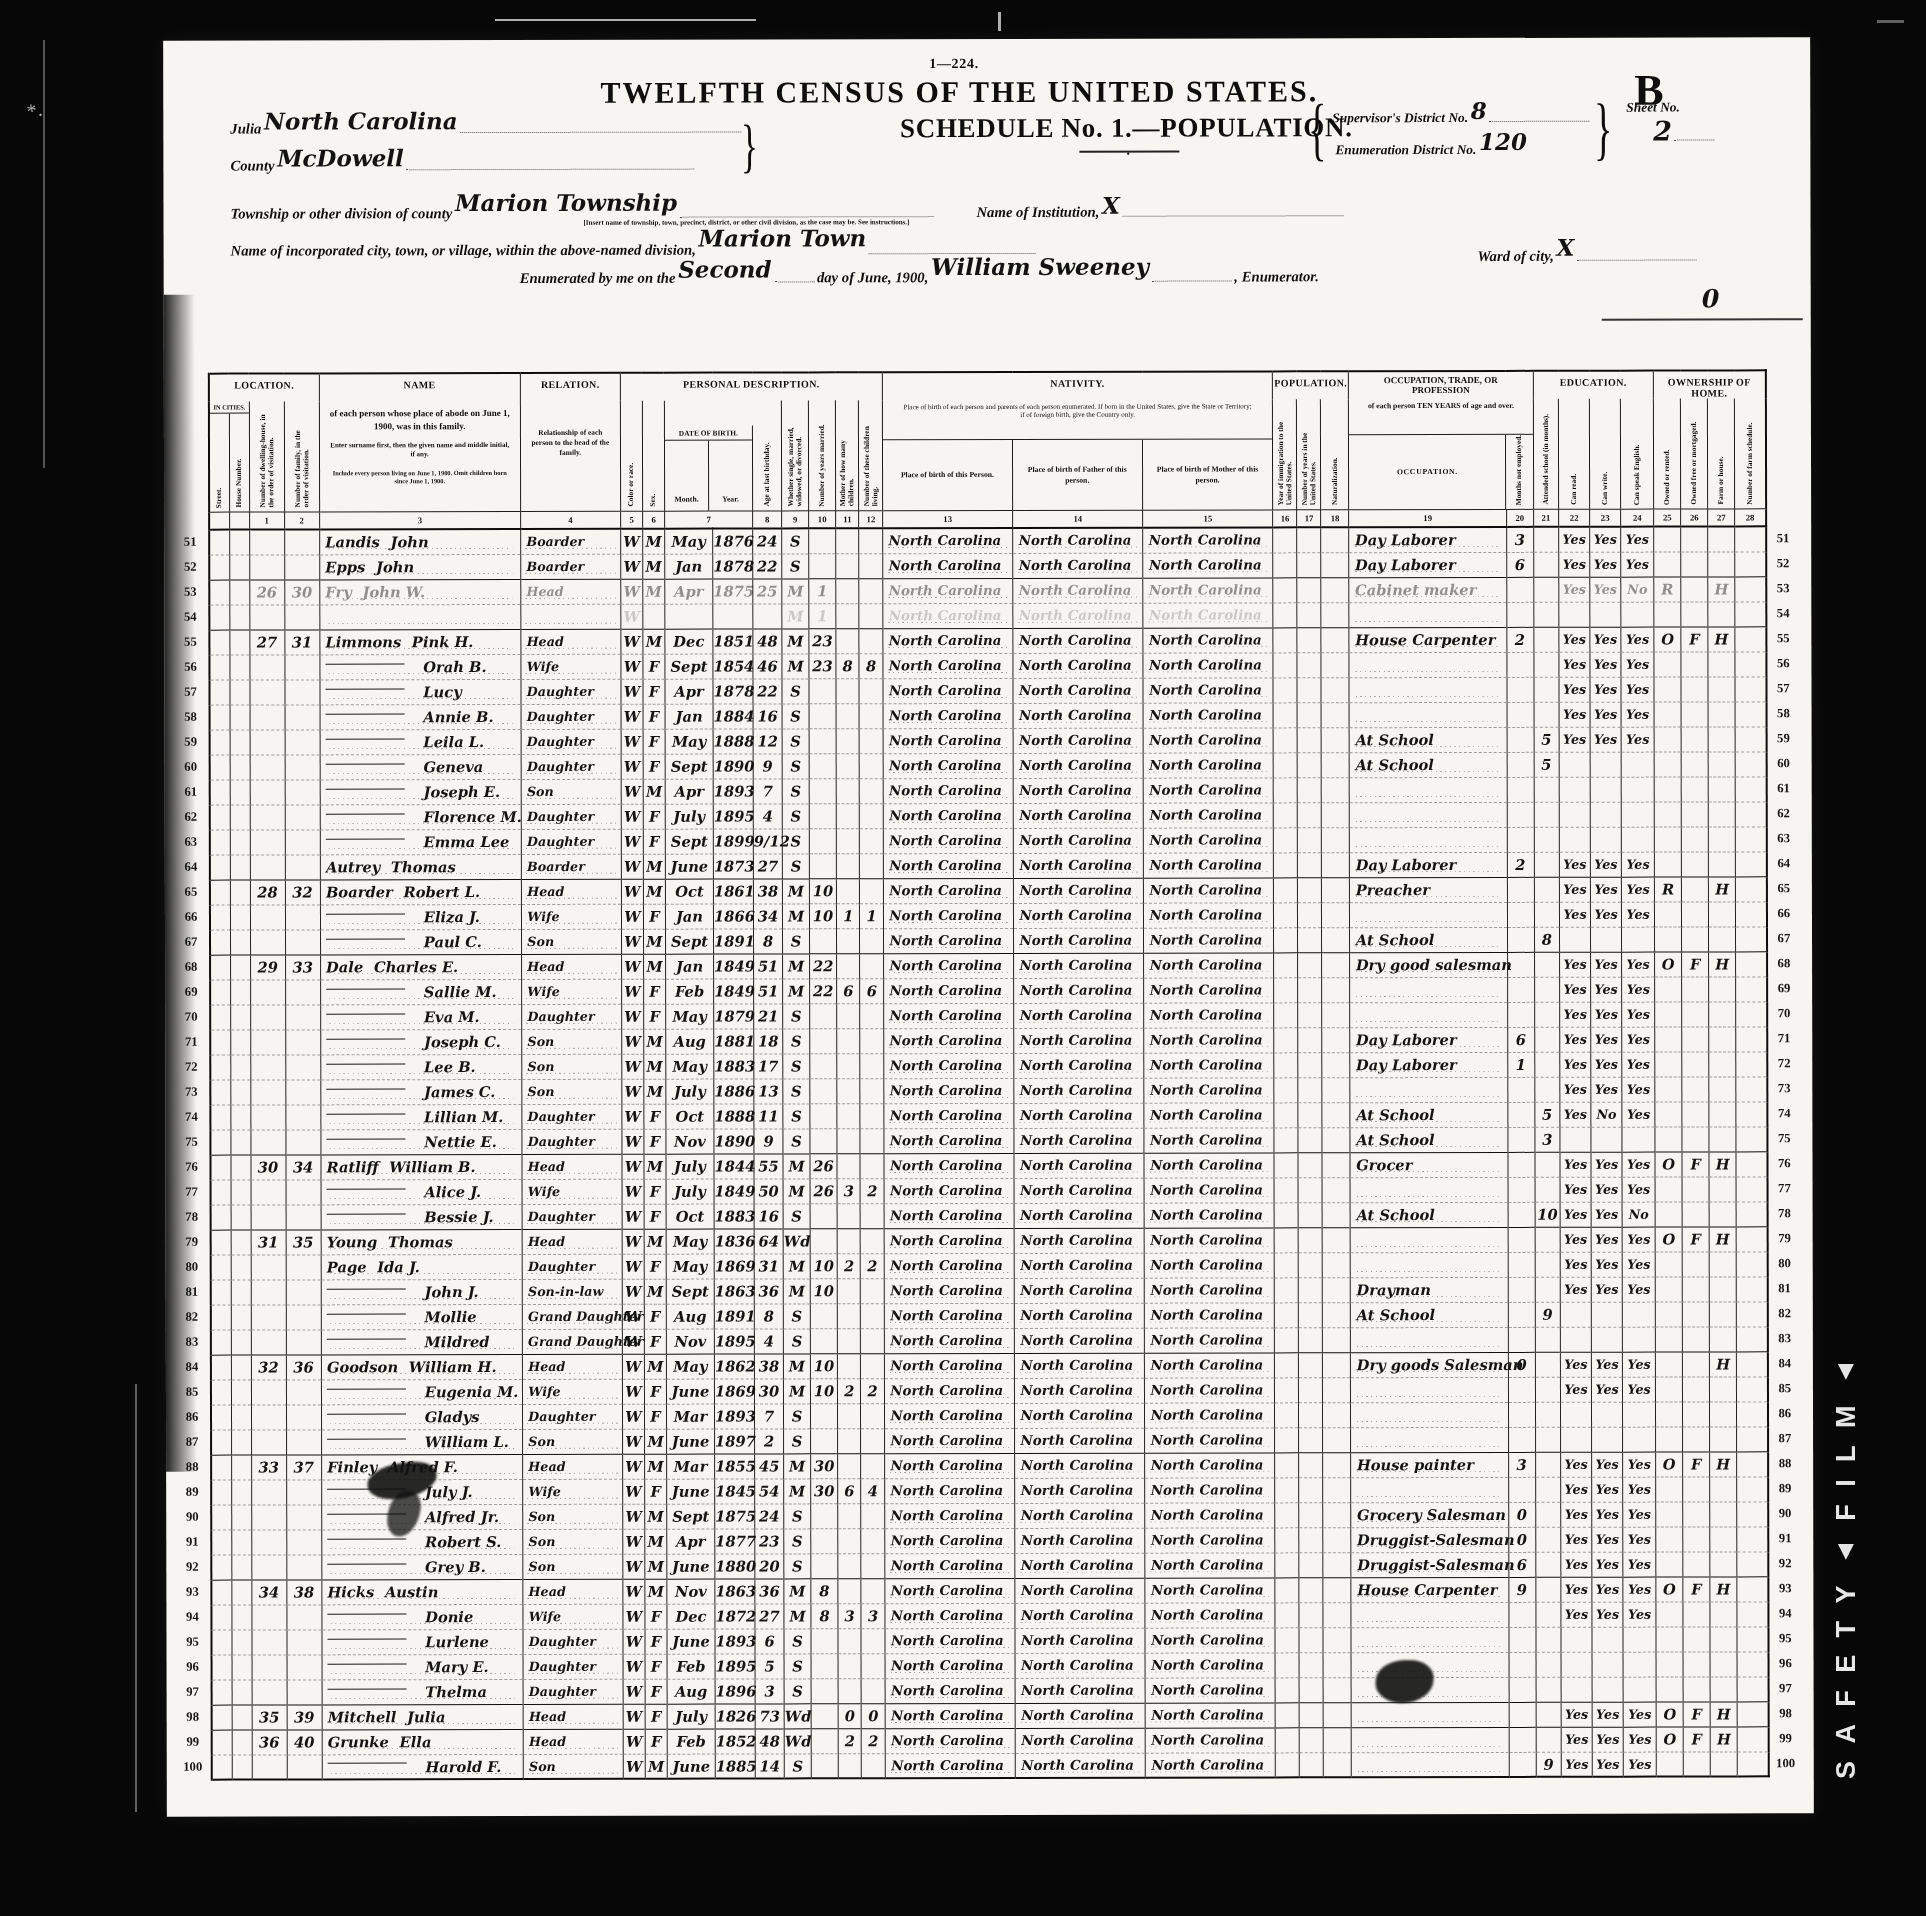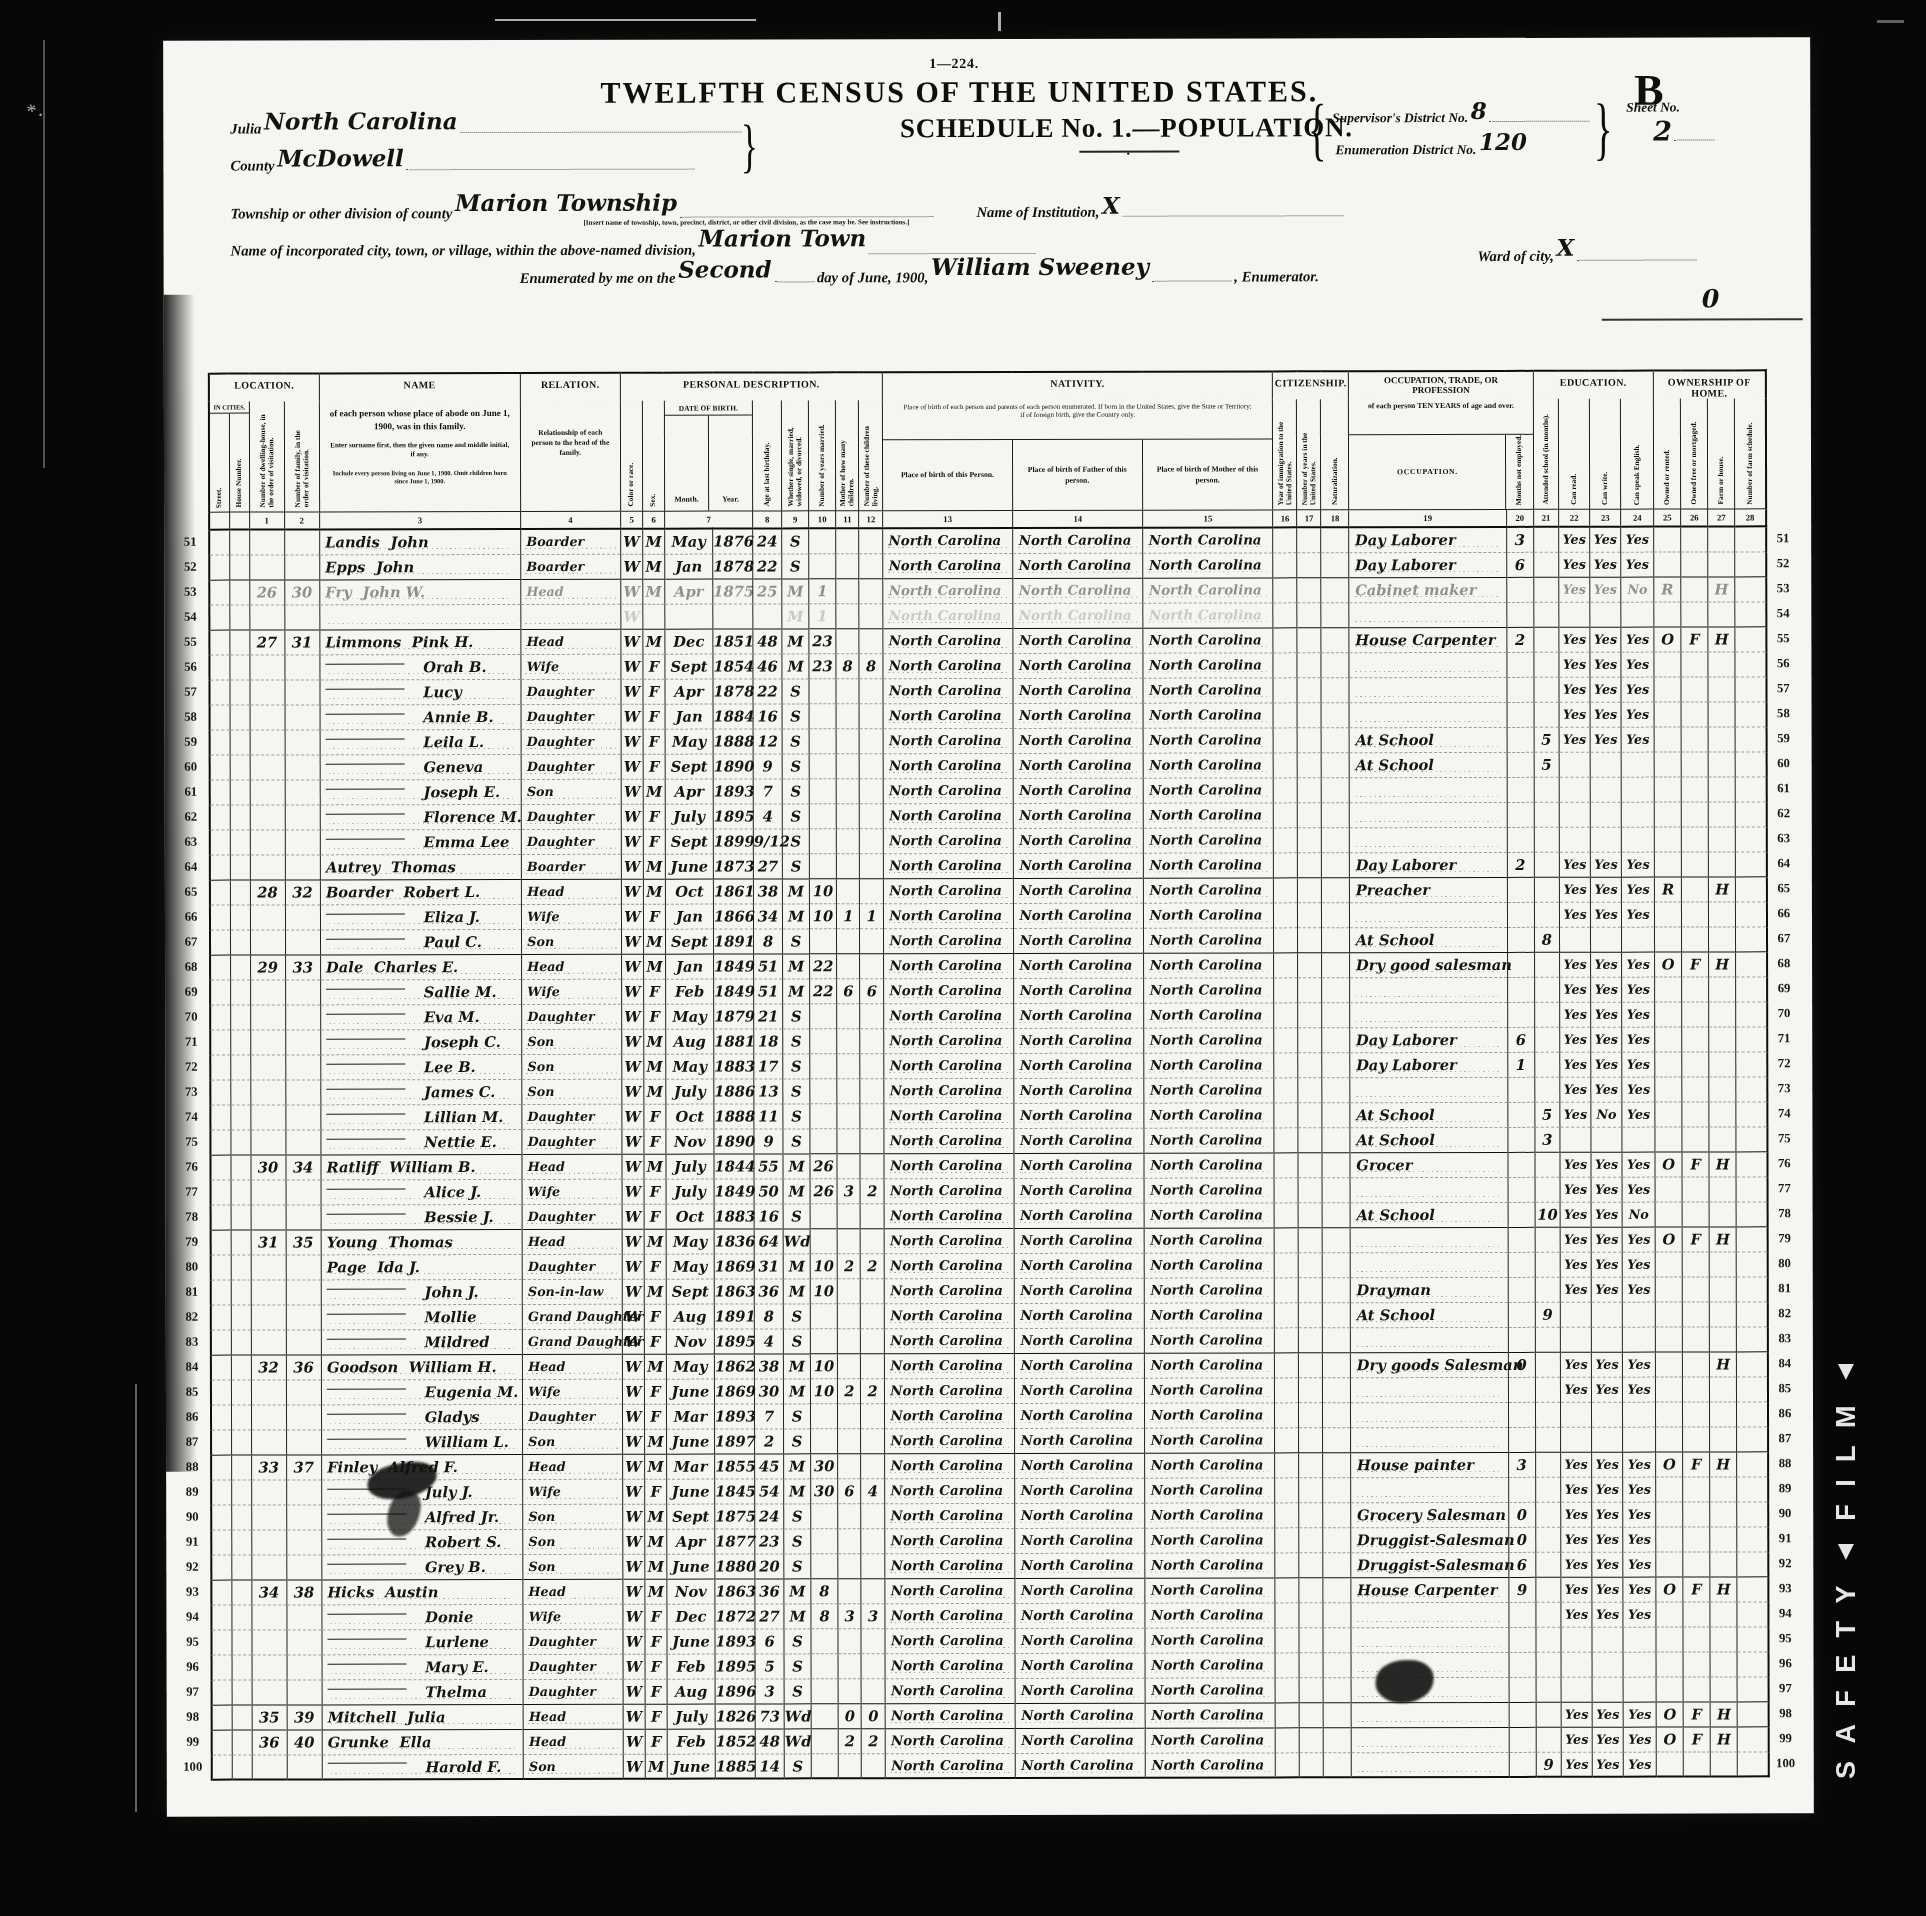--- a/index.html
+++ b/index.html
@@ -278,21 +278,21 @@
         <th class="b2">
             <div class="gt">RELATION.</div>
           </th>
         <th colspan="9" class="b2">
             <div class="gt">PERSONAL DESCRIPTION.</div>
           </th>
         <th colspan="3" class="b2">
             <div class="gt">NATIVITY.</div>
           </th>
         <th colspan="3" class="b2">
-            <div class="gt">CITIZENSHIP.</div>
+            <div class="gt">POPULATION.</div>
           </th>
         <th colspan="2" class="b2">
           <div class="gt2"><span>OCCUPATION, TRADE, OR</span><br><span>PROFESSION</span></div>
         </th>
         <th colspan="4" class="b2">
             <div class="gt">EDUCATION.</div>
           </th>
         <th colspan="4" class="b3">
             <div class="gt">OWNERSHIP OF HOME.</div>
           </th>
@@ -332,21 +332,21 @@
           <div class="rel-desc">Relationship of each person to the head of the family.</div>
         </th>
         <th colspan="9" class="b2">
           <div class="subflex">
             <div class="vcell" style="width:22px;">
                 <span class="vt">Color or race.</span>
               </div>
             <div class="vcell" style="width:22px;">
                 <span class="vt">Sex.</span>
               </div>
-            <div style="width:88px;">
+            <div style="width:88px;margin-top:25px;">
               <div class="dob">
                 <div class="dob-t">DATE OF BIRTH.</div>
                 <div class="dob-cols">
                   <div>Month.</div>
                   <div>Year.</div>
                 </div>
               </div>
             </div>
             <div class="vcell" style="width:29px;">
                 <span class="vt">Age at last birthday.</span>

